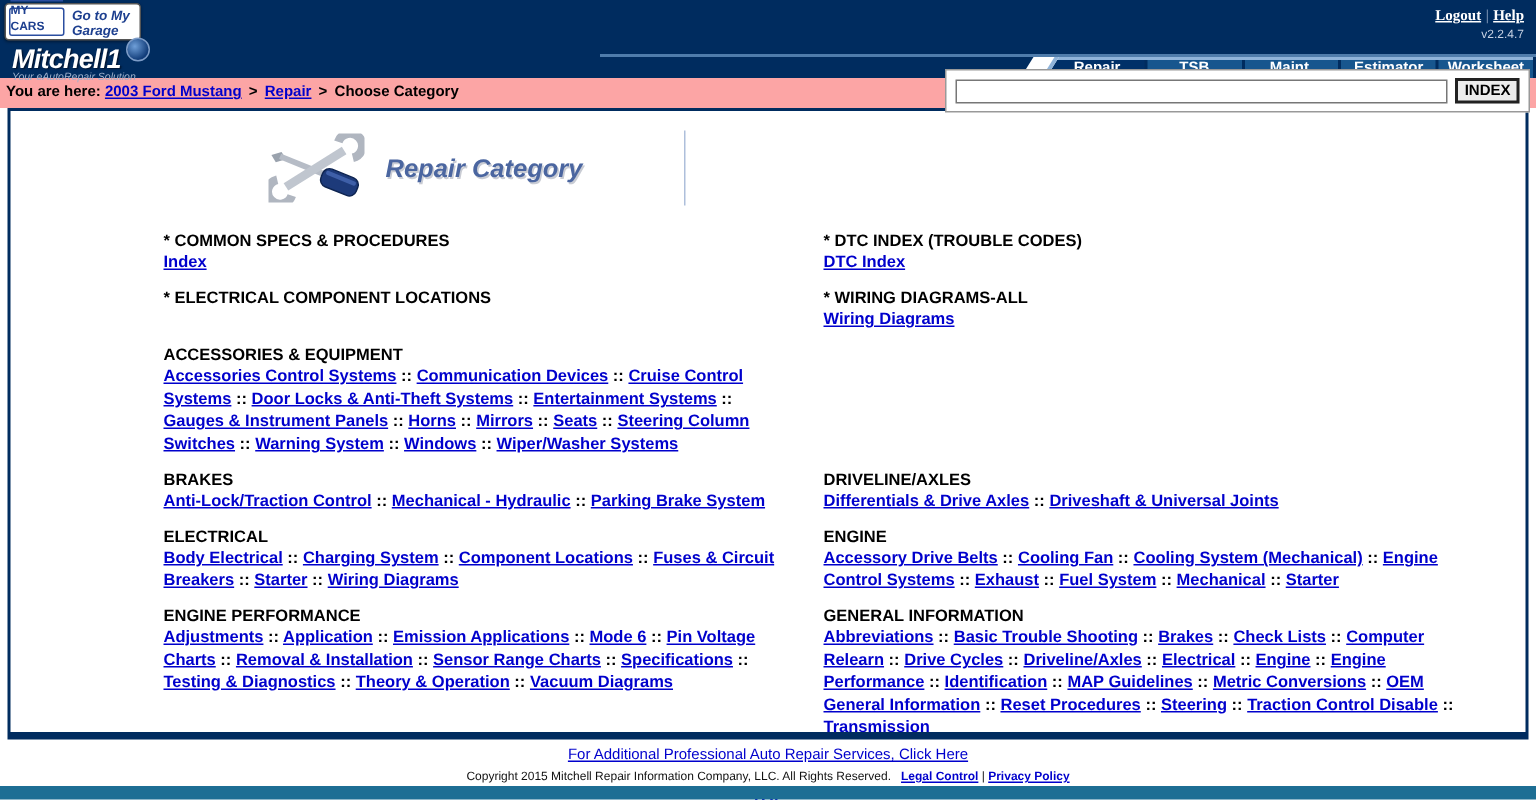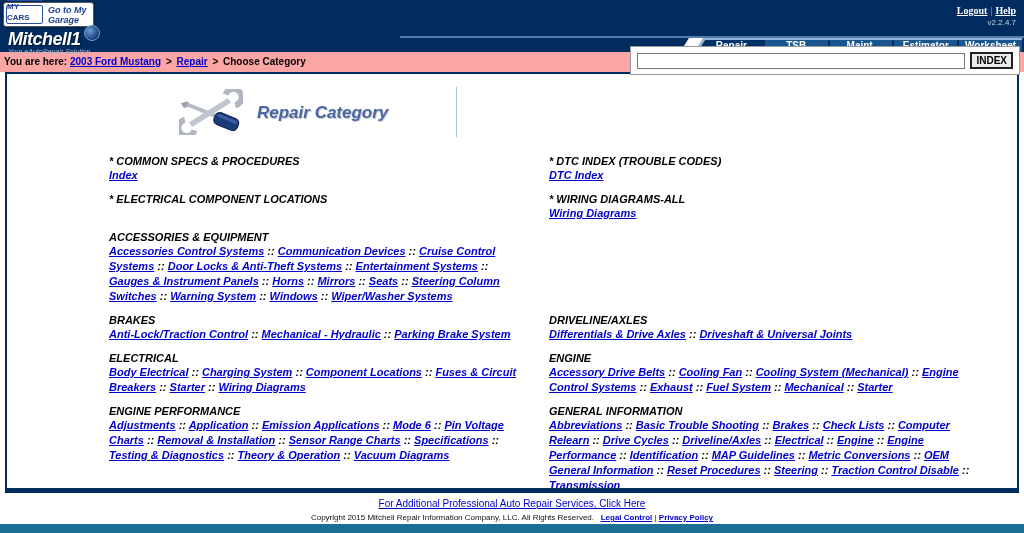--- a/index.html
+++ b/index.html
@@ -58,21 +58,21 @@
 
   
   .mainbox { position:absolute; top:72px; left:5px; right:5px; bottom:40px;
     border:2px solid #002c5f; border-bottom-width:5px; background:#fff; overflow:hidden; }
 
   .hero { margin:13px 0 0 172px; display:flex; align-items:center; width:278px;
     padding:2px 10px 2px 0; border-right:1px solid #aebfdb; }
   .hero-title { margin-left:14px; font-size:17px; font-weight:bold; font-style:italic;
     color:#4b66a0; line-height:21px; text-shadow:1px 1px 0 #c9ccd4; white-space:nowrap; }
 
-  .cats { margin:18px 0 0 102px;font-style:italic; }
+  .cats { margin:18px 0 0 102px; }
   .cat-row { display:flex; margin-bottom:10px; }
   .cat-cell { width:440px; padding-right:18px; }
   .cat-title { font-size:11px; font-weight:bold; color:#000; margin-bottom:1px; }
   .cat-links { font-size:11px; font-weight:bold; line-height:15px; }
   .cat-links a { color:#0000cc; text-decoration:underline; }
   .cat-links .sep { color:#000; }
 
   
   .footer { position:absolute; left:0; right:0; bottom:9px; height:31px; text-align:center; }
   .footer .svc { font-size:10px; color:#0000cc; text-decoration:underline; }

